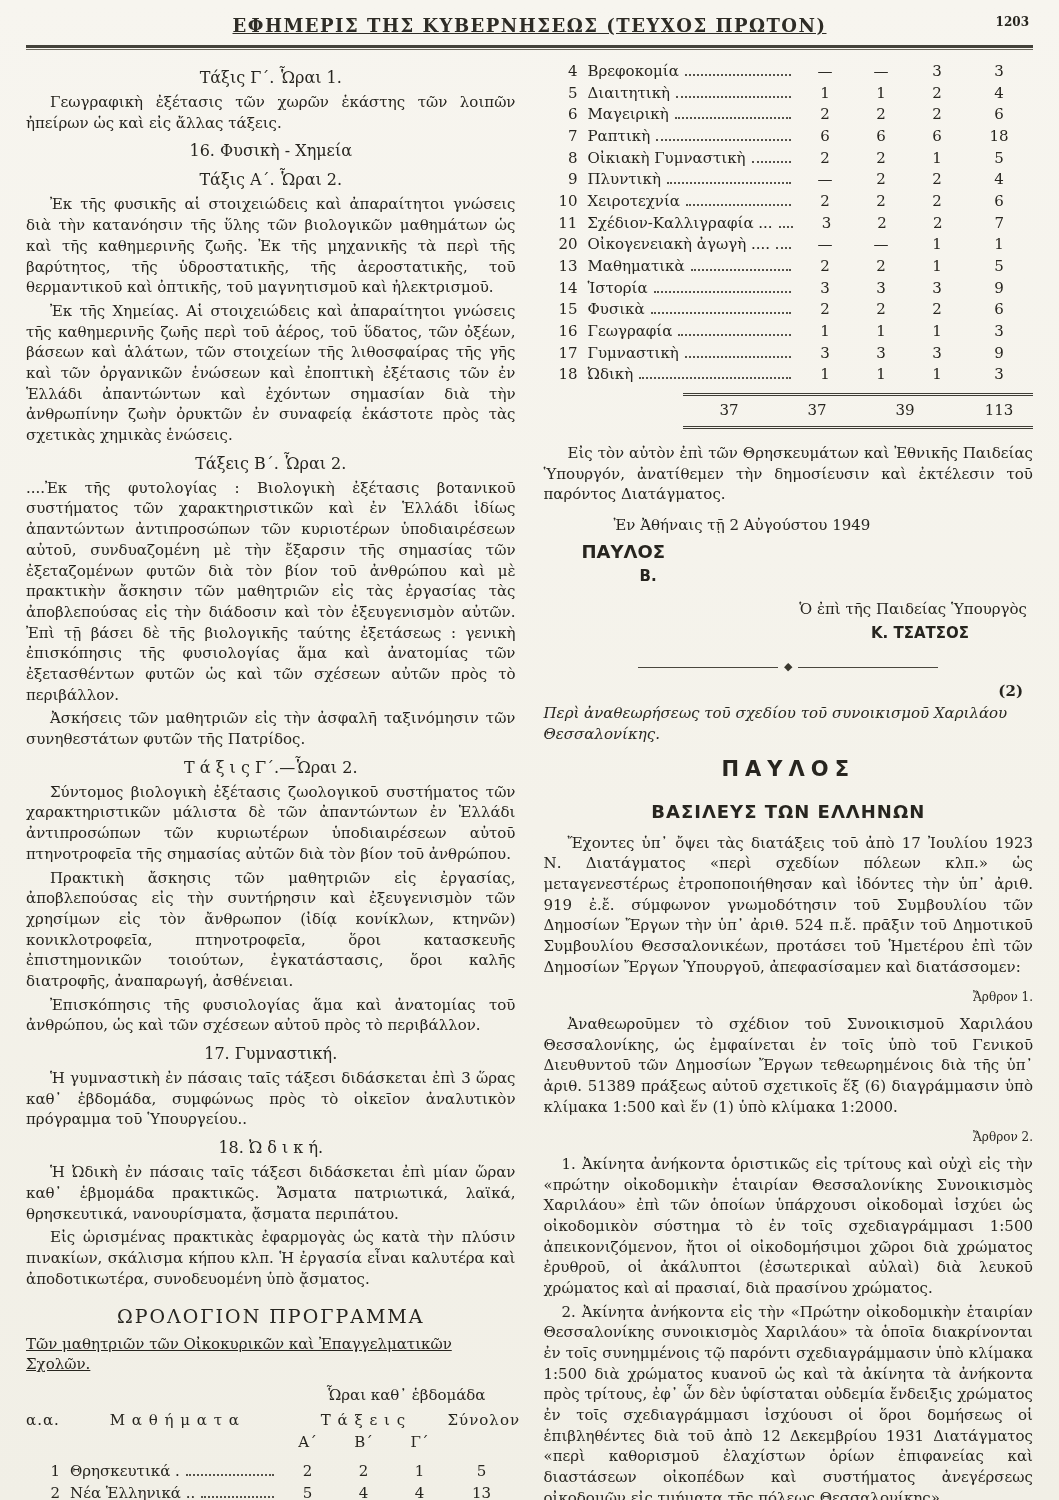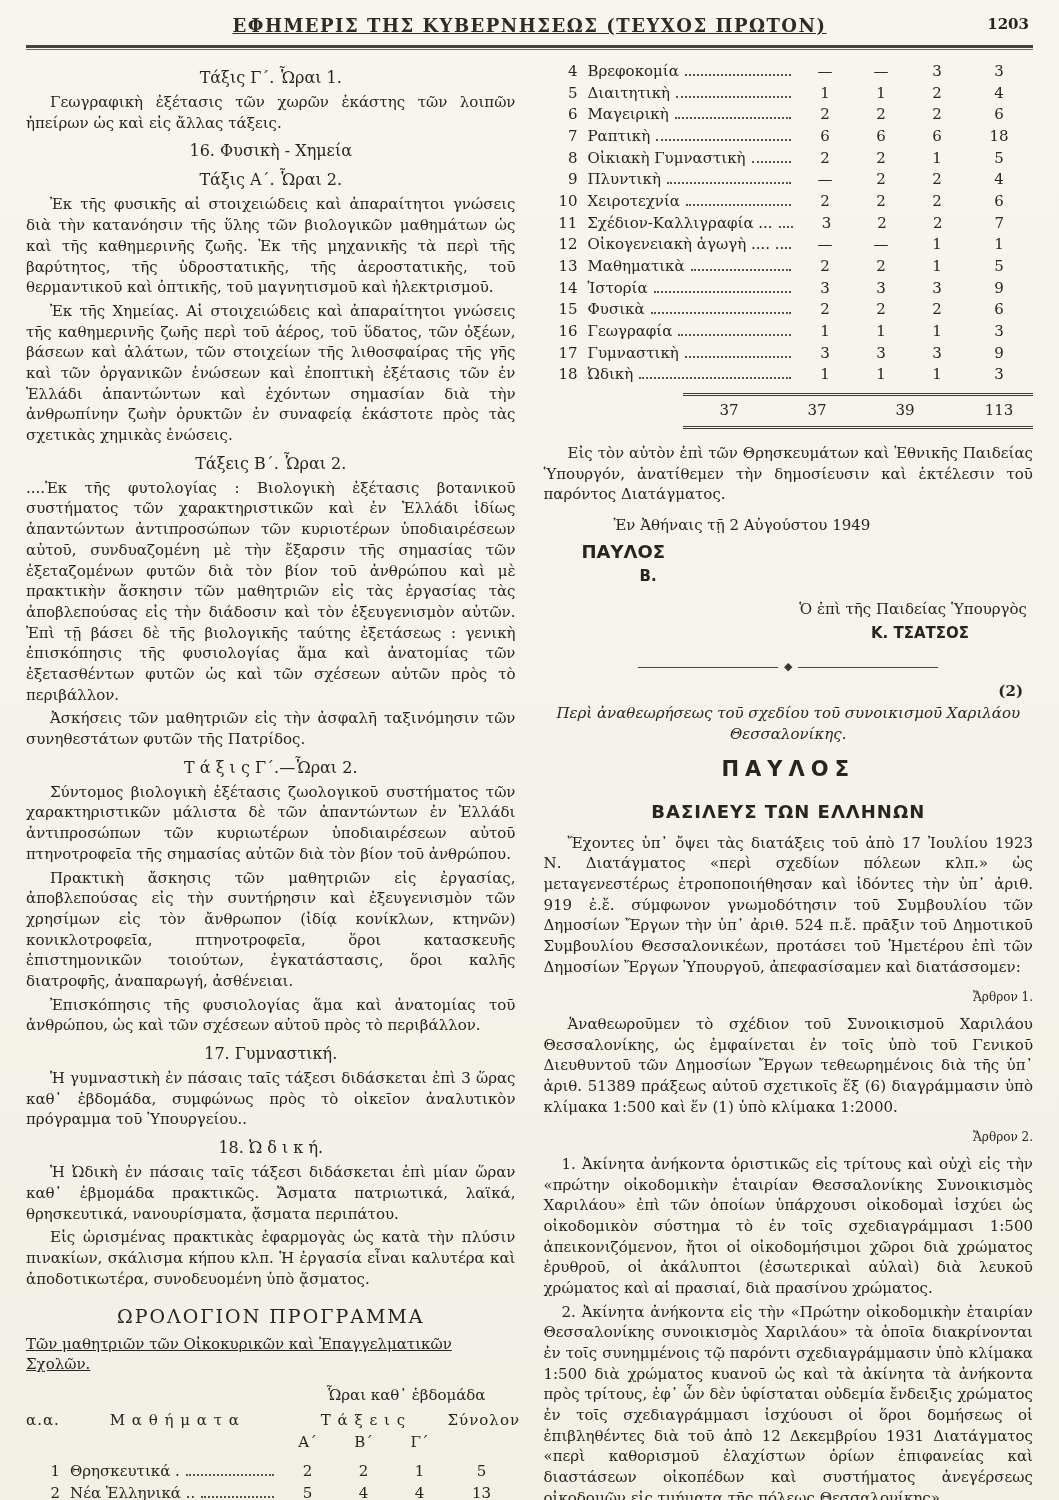--- a/index.html
+++ b/index.html
@@ -6,21 +6,21 @@
   .page{
     width:1059px;height:1500px;box-sizing:border-box;overflow:hidden;
     margin:0 auto;padding:12px 26px 0 26px;
     background:linear-gradient(180deg,#f7f5ef 0%,#f4f2ea 55%,#f1efe6 100%);
     color:#27251f;
     font-family:"DejaVu Serif","Liberation Serif",serif;
     font-size:15px;line-height:1.38;
   }
   .hdr{position:relative;text-align:center;padding:2px 0 4px 0;}
   .hdr-title{font-weight:bold;font-size:18px;letter-spacing:1.5px;color:#2e2c26;text-decoration:underline;}
-  .hdr-page{position:absolute;right:4px;top:2px;font-weight:bold;font-size:15px;}
+  .hdr-page{position:absolute;right:4px;top:2px;font-weight:bold;font-size:12px;}
   .hdr-rule{border:0;border-top:3px solid #44423a;border-bottom:1px solid #6a675c;height:1px;margin:2px 0 10px 0;background:none;}
   .cols{display:flex;gap:28px;}
   .col{flex:1;min-width:0;}
   p{margin:3px 0 3px 0;text-indent:1.6em;text-align:justify;}
   p.noindent{text-indent:0;}
   .h-c{ text-align:center;margin:7px 0 3px 0;font-size:16px;}
   .h-cap{text-align:center;margin:14px 0 4px 0;font-size:19px;letter-spacing:2px;font-weight:normal;}
   .subtitle{margin:2px 0 10px 0;text-indent:0;text-decoration:underline;}
   
   .tt-hours{text-align:right;margin:10px 30px 4px 0;}
@@ -45,21 +45,21 @@
   
   .sig-date{margin:10px 0 4px 70px;text-indent:0;}
   .sig-king{font-family:"DejaVu Sans","Liberation Sans",sans-serif;font-weight:bold;font-size:18px;margin:4px 0 0 38px;}
   .sig-initial{font-family:"DejaVu Sans","Liberation Sans",sans-serif;font-weight:bold;font-size:15px;margin:2px 0 0 96px;}
   .sig-minister-title{text-align:right;margin:12px 6px 0 0;text-indent:0;}
   .sig-minister-name{font-family:"DejaVu Sans","Liberation Sans",sans-serif;font-weight:bold;text-align:right;margin:3px 64px 0 0;font-size:15px;}
   .divider{display:flex;align-items:center;justify-content:center;margin:16px auto 6px auto;width:300px;}
   .divider .line{flex:1;border-top:1.5px solid #4a473e;}
   .divider .diamond{margin:0 6px;font-size:11px;color:#3a382f;}
   .sec-num{text-align:right;font-weight:bold;margin:2px 10px 2px 0;text-indent:0;}
-  .decree-subject{text-align:center;font-style:italic;margin:0 0 8px 0;text-indent:0;}
+  .decree-subject{text-align:left;font-style:italic;margin:0 0 8px 0;text-indent:0;}
   .king-big{font-family:"DejaVu Sans","Liberation Sans",sans-serif;font-weight:bold;text-align:center;font-size:21px;letter-spacing:6px;margin:10px 0 2px 0;}
   .king-sub{font-family:"DejaVu Sans","Liberation Sans",sans-serif;font-weight:bold;text-align:center;font-size:18px;letter-spacing:1px;margin:16px 0 8px 0;}
   .art-h{text-align:right;margin:12px 0 8px 0;font-size:12px;}
 </style>
 </head>
 <body>
 
 <div class="page">
 
   <div class="hdr">
@@ -198,21 +198,21 @@
           <div class="t-row">
             <span class="t-num">11</span>
             <span class="t-subj">Σχέδιον-Καλλιγραφία ...</span>
             <span class="t-dots"></span>
             <span class="t-v">3</span>
             <span class="t-v">2</span>
             <span class="t-v">2</span>
             <span class="t-v t-tot">7</span>
           </div>
           <div class="t-row">
-            <span class="t-num">12</span>
+            <span class="t-num">20</span>
             <span class="t-subj">Οἰκογενειακὴ ἀγωγὴ ....</span>
             <span class="t-dots"></span>
             <span class="t-v">—</span>
             <span class="t-v">—</span>
             <span class="t-v">1</span>
             <span class="t-v t-tot">1</span>
           </div>
           <div class="t-row">
             <span class="t-num">13</span>
             <span class="t-subj">Μαθηματικὰ</span>

